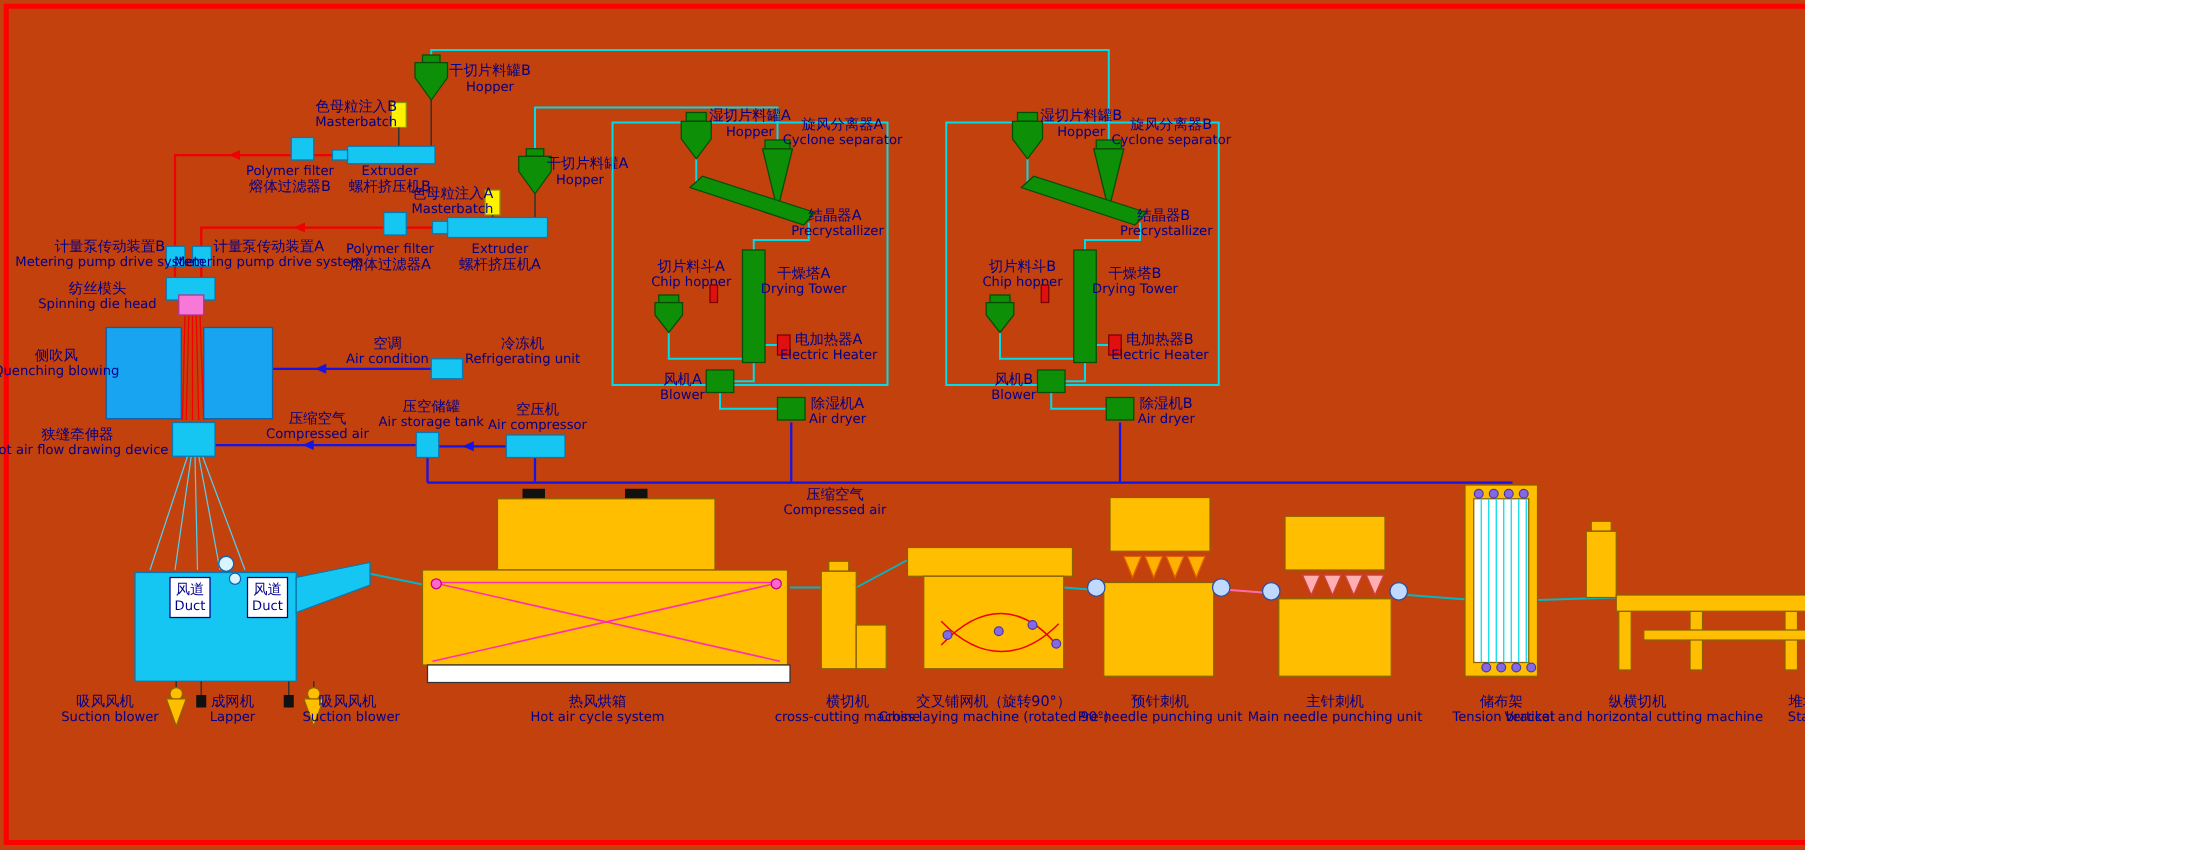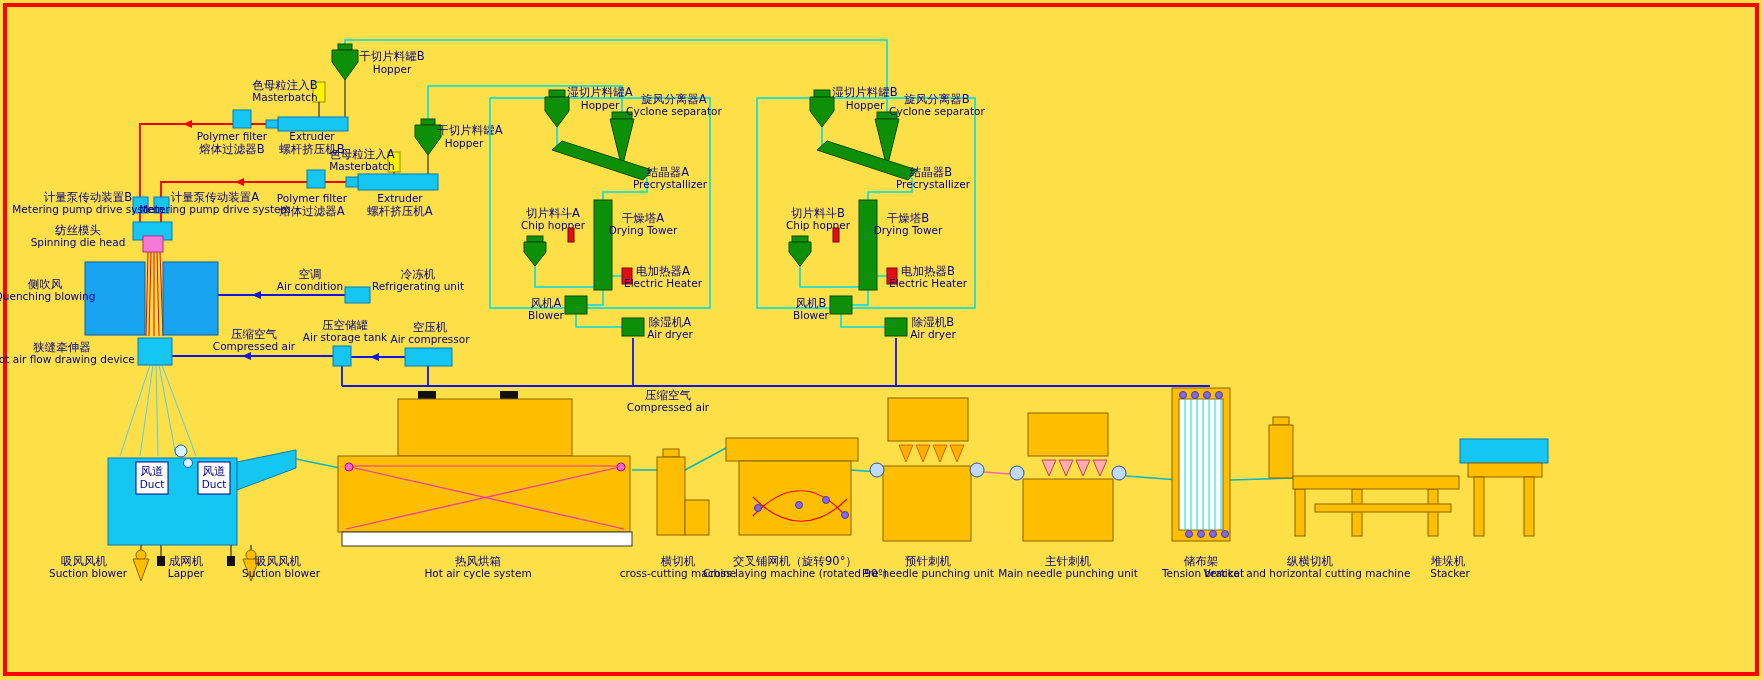--- a/index.html
+++ b/index.html
@@ -1,16 +1,16 @@
 <!DOCTYPE html>
 <html><head>
 <meta charset="utf-8">
 <style>
   html,body{margin:0;padding:0;background:#ffffff;}
-  .stage{position:relative;width:1763px;height:680px;background:#fde047;overflow:hidden;}
+  .stage{position:relative;width:1444px;height:680px;background:#c2410c;overflow:hidden;}
   svg{display:block;font-family:"DejaVu Sans","Liberation Sans",sans-serif;}
   text{fill:#00008B;text-anchor:middle;font-family:"DejaVu Sans","Liberation Sans",sans-serif;}
   .zh{font-size:11.5px;}
   .en{font-size:10.5px;}
   .pipe-c{stroke:#00DCE8;stroke-width:1.6;fill:none;}
   .pipe-b{stroke:#1414E6;stroke-width:1.8;fill:none;}
   .pipe-r{stroke:#F00000;stroke-width:1.8;fill:none;}
   .web{stroke:#00B8C8;stroke-width:1.5;fill:none;}
   .thin{stroke:#333;stroke-width:1.2;fill:none;}
   .grn{fill:#0D9007;stroke:#064d04;stroke-width:1;}

